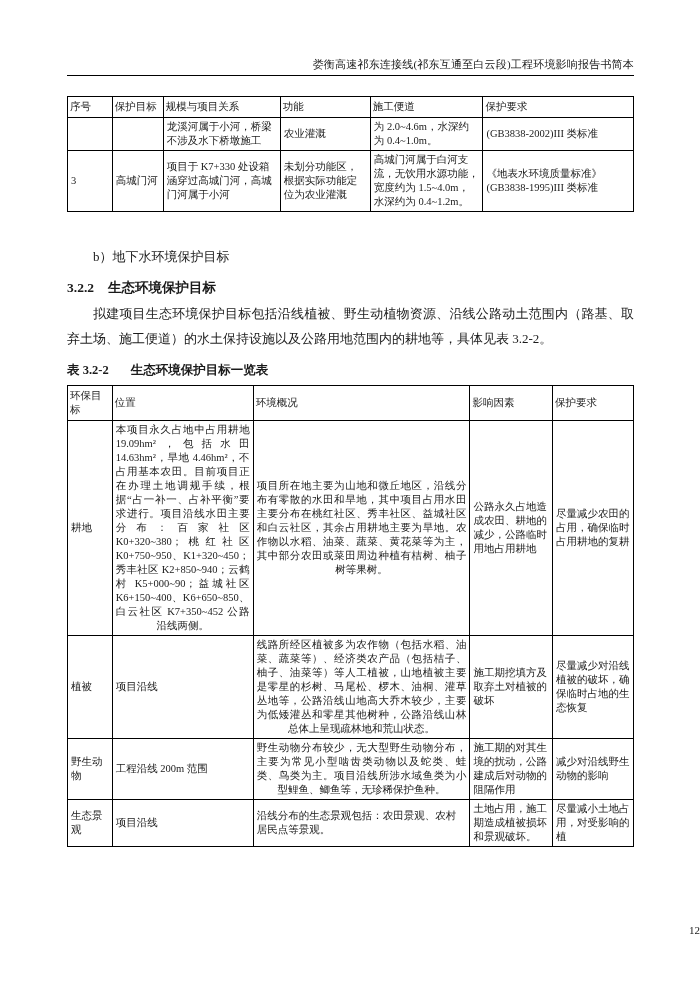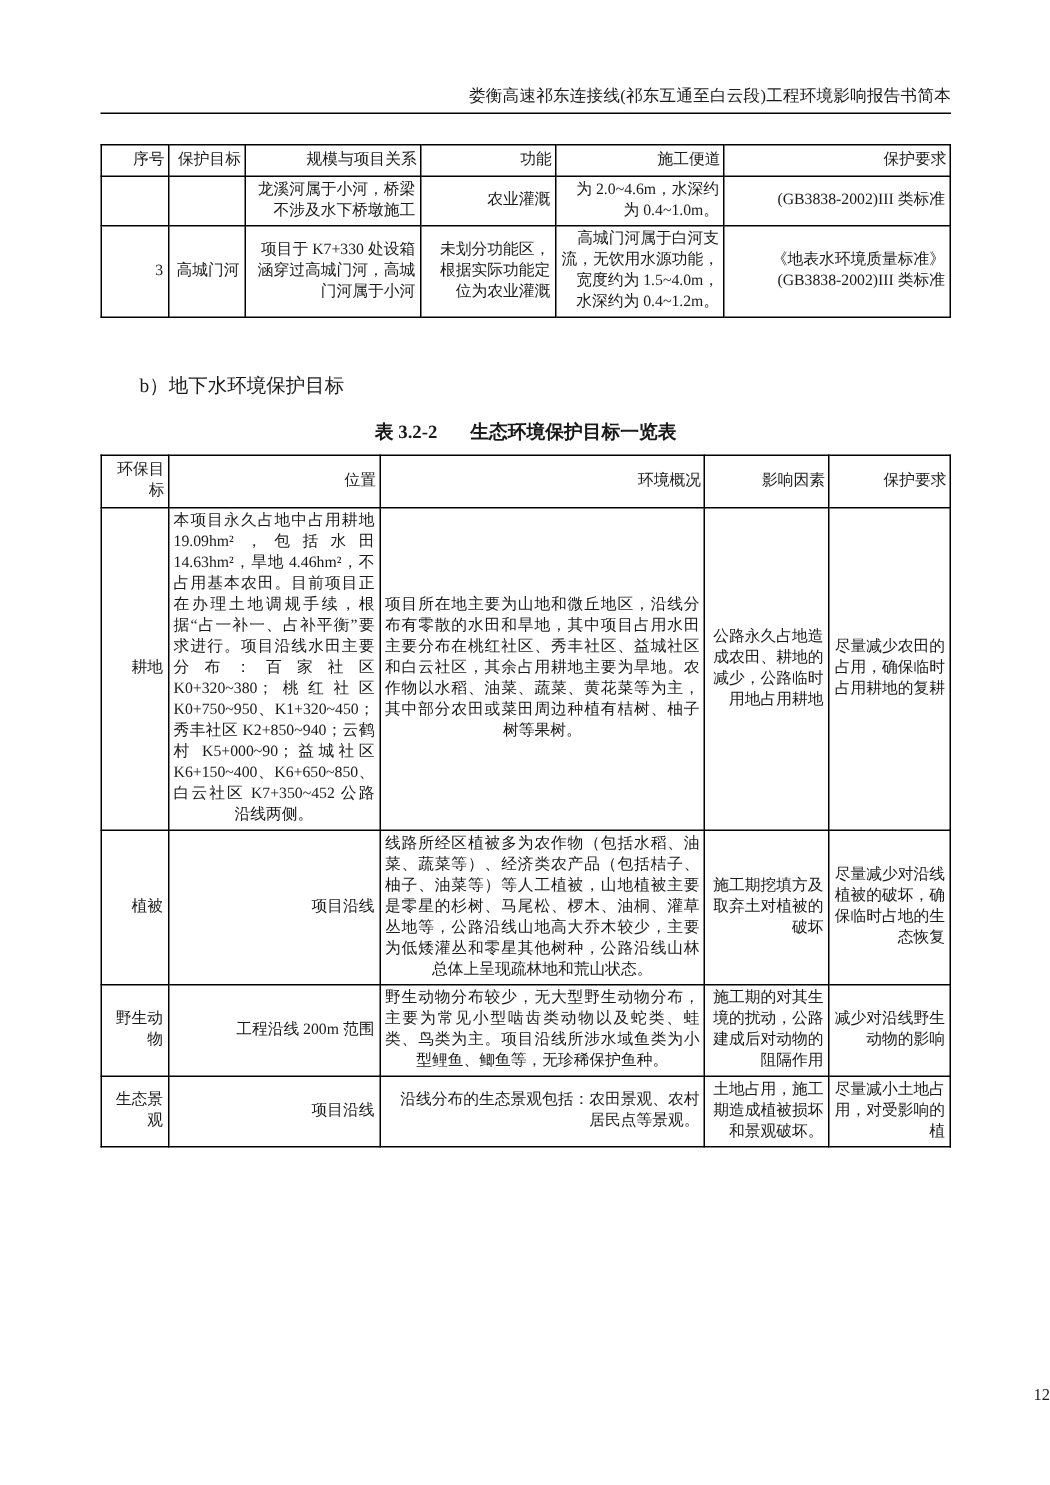--- a/index.html
+++ b/index.html
@@ -24,21 +24,21 @@
   }
   
   table { border-collapse:collapse; width:100%; table-layout:fixed; }
   .t1 { margin-top:20px; border:1.8px solid #000; }
   .t2 { border:1.8px solid #000; }
   .t1 th,.t1 td,.t2 th,.t2 td {
     border:1px solid #000;
     font-weight:normal;
     font-size:10.5px; line-height:14px;
     padding:2px 3px;
-    text-align:right; vertical-align:middle;
+    text-align:left; vertical-align:middle;
     word-break:break-word; overflow-wrap:break-word;
   }
   .t1 th,.t2 th { padding:3px 2px; }
   td.just { text-align:justify; text-align-last:center; }
   
   .sub-heading {
     margin:32px 0 0 0;
     font-size:13px; line-height:25px;
     text-indent:2em;
   }
@@ -50,21 +50,21 @@
   }
   .section-heading {
     margin:6px 0 0 0;
     font-size:13.5px; line-height:26px;
     font-weight:bold;
   }
   .section-heading .sec-num { margin-right:14px; }
   .table-caption {
     margin:9px 0 5px 0;
     font-size:12.5px; line-height:20px;
-    font-weight:bold; text-align:center;
+    font-weight:bold; 
   }
   .table-caption .cap-label { margin-right:22px; }
   .page-number {
     position:absolute; left:0; bottom:44px;
     width:100%; text-align:right;
     font-size:11px;
   }
 </style>
 </head>
 <body>
@@ -103,27 +103,29 @@
         <td>农业灌溉</td>
         <td>为 2.0~4.6m，水深约为 0.4~1.0m。</td>
         <td>(GB3838-2002)III 类标准</td>
       </tr>
       <tr>
         <td>3</td>
         <td>高城门河</td>
         <td>项目于 K7+330 处设箱涵穿过高城门河，高城门河属于小河</td>
         <td>未划分功能区，根据实际功能定位为农业灌溉</td>
         <td>高城门河属于白河支流，无饮用水源功能，宽度约为 1.5~4.0m，水深约为 0.4~1.2m。</td>
-        <td>《地表水环境质量标准》 (GB3838-2002)III 类标准</td>
+        <td>《地表水环境质量标准》 (GB3838-1995)III 类标准</td>
       </tr>
     </tbody>
   </table>
 
   <p class="sub-heading">b）地下水环境保护目标</p>
 
+  <h3 class="section-heading"><span class="sec-num">3.2.2</span><span>生态环境保护目标</span></h3>
+  <p class="para">拟建项目生态环境保护目标包括沿线植被、野生动植物资源、沿线公路动土范围内（路基、取弃土场、施工便道）的水土保持设施以及公路用地范围内的耕地等，具体见表 3.2-2。</p>
 
   <p class="table-caption"><span class="cap-label">表 3.2-2</span><span>生态环境保护目标一览表</span></p>
 
   <table class="t2">
     <colgroup>
       <col style="width:7.9%">
         <col style="width:24.9%">
         <col style="width:38.3%">
       <col style="width:14.6%">
         <col style="width:14.3%">

